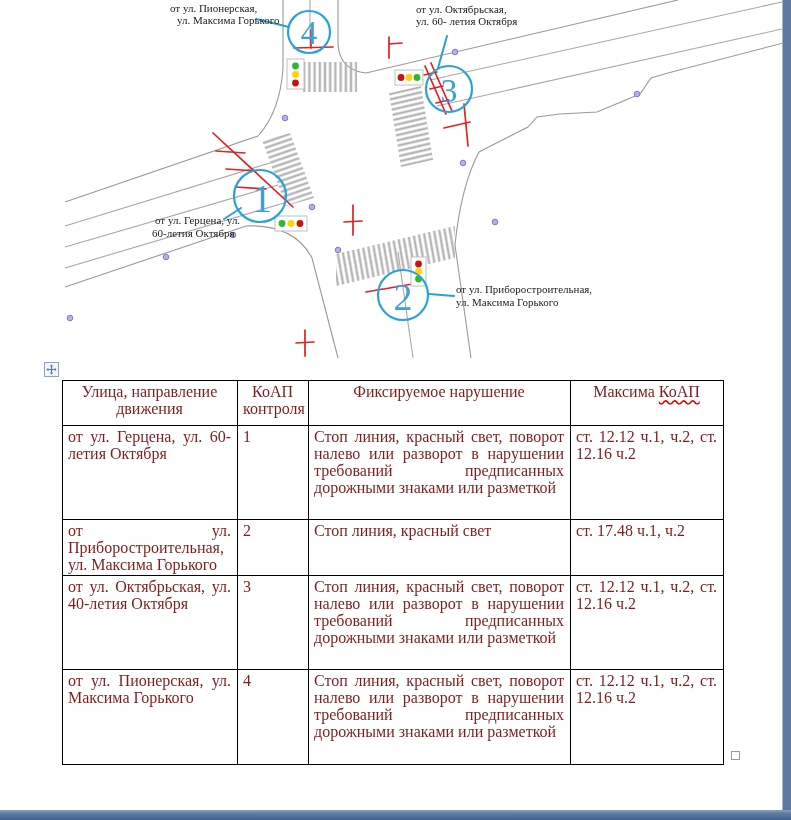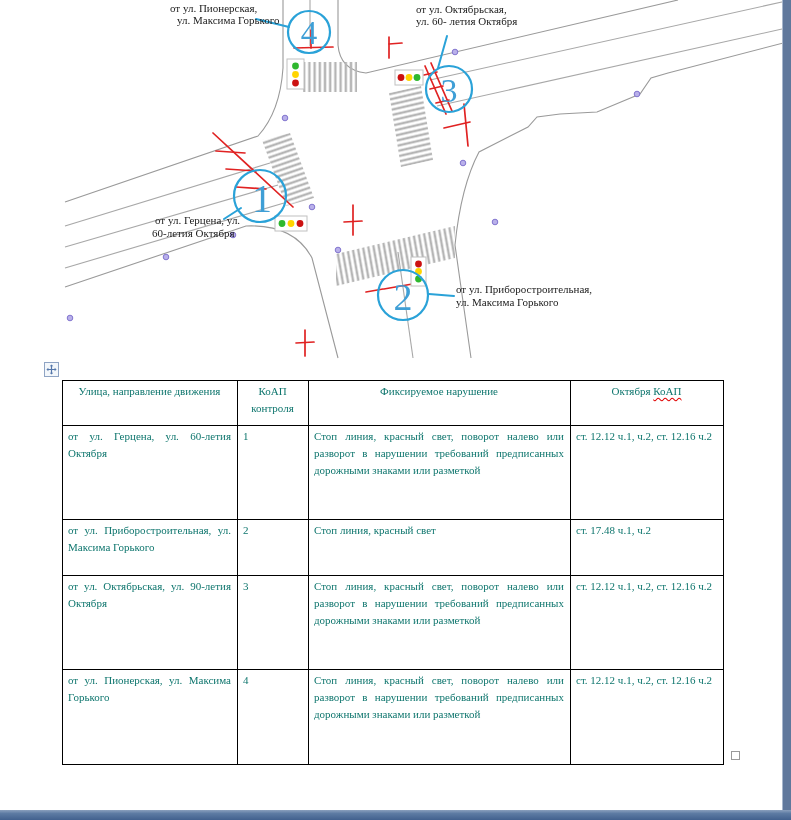--- a/index.html
+++ b/index.html
@@ -28,21 +28,21 @@
   }
   
   .resize-handle{
     position:absolute; left:731px; top:751px; width:9px; height:9px;
     border:1px solid #9a9a9a; background:#fff; box-sizing:border-box;
   }
   
   table.viol{
     position:absolute; left:62px; top:380px; width:661px;
     border-collapse:collapse; table-layout:fixed;
-    font-size:11px; line-height:17px; color:#0f766e;
+    font-size:16px; line-height:17px; color:#7f1d1d;
   }
   table.viol td, table.viol th{
     border:1px solid #000; vertical-align:top;
     padding:2px 6px 2px 5px; font-weight:normal; overflow:hidden;
   }
   table.viol col.c1{width:175px;} table.viol col.c2{width:71px;}
   table.viol col.c3{width:262px;} table.viol col.c4{width:153px;}
   table.viol thead th{ text-align:center; height:40px; }
   tbody tr:nth-child(1){height:94px;} tbody tr:nth-child(2){height:56px;}
   tbody tr:nth-child(3){height:94px;} tbody tr:nth-child(4){height:95px;margin-left:30px;}
@@ -205,38 +205,38 @@
         <col class="c1">
         <col class="c2">
         <col class="c3">
         <col class="c4">
       </colgroup>
     <thead>
       <tr>
         <th>Улица, направление движения</th>
         <th>КоАП контроля</th>
         <th>Фиксируемое нарушение</th>
-        <th><span>Октября </span><span class="wavy">КоАП</span></th>
+        <th><span>Максима </span><span class="wavy">КоАП</span></th>
       </tr>
     </thead>
     <tbody>
         <tr>
           <td class="c-street">от ул. Герцена, ул. 60-летия Октября</td>
           <td class="c-zone">1</td>
           <td class="c-viol">Стоп линия, красный свет, поворот налево или разворот в нарушении требований предписанных дорожными знаками или разметкой</td>
           <td class="c-art">ст. 12.12 ч.1, ч.2, ст. 12.16 ч.2</td>
         </tr>
         <tr>
           <td class="c-street">от ул. Приборостроительная, ул. Максима Горького</td>
           <td class="c-zone">2</td>
           <td class="c-viol">Стоп линия, красный свет</td>
           <td class="c-art">ст. 17.48 ч.1, ч.2</td>
         </tr>
         <tr>
-          <td class="c-street">от ул. Октябрьская, ул. 90-летия Октября</td>
+          <td class="c-street">от ул. Октябрьская, ул. 40-летия Октября</td>
           <td class="c-zone">3</td>
           <td class="c-viol">Стоп линия, красный свет, поворот налево или разворот в нарушении требований предписанных дорожными знаками или разметкой</td>
           <td class="c-art">ст. 12.12 ч.1, ч.2, ст. 12.16 ч.2</td>
         </tr>
         <tr>
           <td class="c-street">от ул. Пионерская, ул. Максима Горького</td>
           <td class="c-zone">4</td>
           <td class="c-viol">Стоп линия, красный свет, поворот налево или разворот в нарушении требований предписанных дорожными знаками или разметкой</td>
           <td class="c-art">ст. 12.12 ч.1, ч.2, ст. 12.16 ч.2</td>
         </tr>

